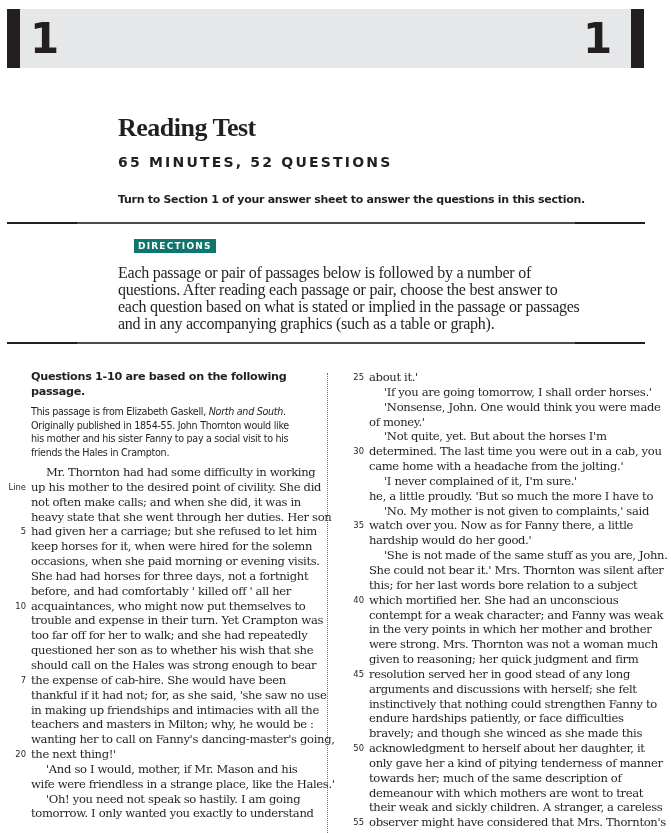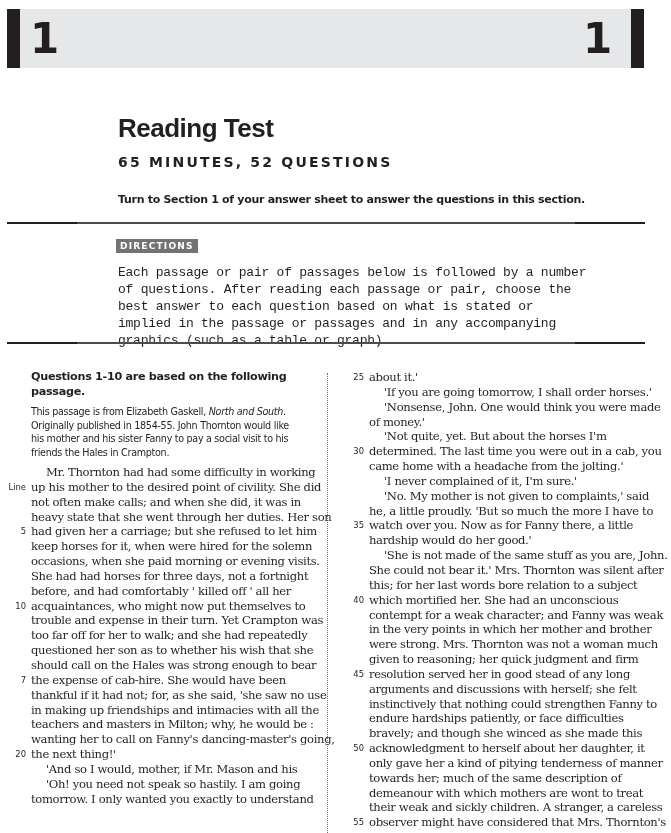--- a/index.html
+++ b/index.html
@@ -15,46 +15,46 @@
   .tab-bar.left { left: 7px; }
   .tab-bar.right { left: 488px; }
   .section-num {
     position: absolute; top: 14px; font-family: "DejaVu Sans", sans-serif;
     font-weight: bold; font-size: 42px; line-height: 50px; color: #231f20;
   }
   .section-num.left { left: 30px; }
   .section-num.right { left: 583px; }
 
   .title {
-    position: absolute; left: 118px; top: 113px; font-family: Liberation Sans, sans-serif;
+    position: absolute; left: 118px; top: 113px; font-family: Liberation Serif, serif;
     font-weight: bold; font-size: 26px; letter-spacing: -0.5px; color: #231f20;
   }
   .subtitle {
     position: absolute; left: 118px; top: 154px; font-family: "DejaVu Sans", sans-serif;
     font-weight: bold; font-size: 14px; letter-spacing: 2.2px; color: #231f20;
   }
   .instruction {
     position: absolute; left: 118px; top: 193px; font-family: "DejaVu Sans", sans-serif;
     font-weight: bold; font-size: 11px; letter-spacing: -0.3px; color: #231f20;
   }
   .rule {
     position: absolute; left: 7px; width: 494px; height: 2px;
     background: linear-gradient(to right, #231f20 0 11%, #4a4d4d 11% 89%, #231f20 89%);
   }
   .rule.r1 { top: 222px; width: 494px; }
   .rule.r2 { top: 342px; }
 
   .directions-badge {
-    position: absolute; left: 116px; top: 239px; height: 14px; padding: 0 4px;
-    background: #737373; color: #ffffff; font-family: "DejaVu Sans", sans-serif;
+    position: absolute; left: 134px; top: 239px; height: 14px; padding: 0 4px;
+    background: #0f766e; color: #ffffff; font-family: "DejaVu Sans", sans-serif;
     font-weight: bold; font-size: 9px; letter-spacing: 1.2px; line-height: 14px;
   }
   .directions-text {
     position: absolute; left: 118px; top: 264px; width: 470px;
-    font-family: Liberation Mono, monospace; font-size: 13px; line-height: 17px;
+    font-family: Liberation Serif, serif; font-size: 16px; line-height: 17px;
     color: #231f20; letter-spacing: -0.25px;
   }
 
   .q-heading {
     position: absolute; left: 31px; top: 370px; width: 260px;
     font-family: "DejaVu Sans", sans-serif; font-weight: bold; font-size: 11.2px;
     line-height: 14.5px; letter-spacing: -0.3px; color: #231f20;
   }
   .intro {
     position: absolute; left: 31px; top: 405px; width: 272px;
@@ -124,34 +124,35 @@
     <div class="pline"><span>too far off for her to walk; and she had repeatedly</span></div>
     <div class="pline"><span>questioned her son as to whether his wish that she</span></div>
     <div class="pline"><span>should call on the Hales was strong enough to bear</span></div>
     <div class="pline"><span class="lnum">7</span><span>the expense of cab-hire. She would have been</span></div>
     <div class="pline"><span>thankful if it had not; for, as she said, 'she saw no use</span></div>
     <div class="pline"><span>in making up friendships and intimacies with all the</span></div>
     <div class="pline"><span>teachers and masters in Milton; why, he would be :</span></div>
     <div class="pline"><span>wanting her to call on Fanny's dancing-master's going,</span></div>
     <div class="pline"><span class="lnum">20</span><span>the next thing!'</span></div>
     <div class="pline indent"><span>'And so I would, mother, if Mr. Mason and his</span></div>
+    <div class="pline"><span>wife were friendless in a strange place, like the Hales.'</span></div>
     <div class="pline indent"><span>'Oh! you need not speak so hastily. I am going</span></div>
     <div class="pline"><span>tomorrow. I only wanted you exactly to understand</span></div>
   </div>
 <div class="passage right" id="passage-right">
     <div class="pline"><span class="lnum">25</span><span>about it.'</span></div>
     <div class="pline indent"><span>'If you are going tomorrow, I shall order horses.'</span></div>
     <div class="pline indent"><span>'Nonsense, John. One would think you were made</span></div>
     <div class="pline"><span>of money.'</span></div>
     <div class="pline indent"><span>'Not quite, yet. But about the horses I'm</span></div>
     <div class="pline"><span class="lnum">30</span><span>determined. The last time you were out in a cab, you</span></div>
     <div class="pline"><span>came home with a headache from the jolting.'</span></div>
     <div class="pline indent"><span>'I never complained of it, I'm sure.'</span></div>
+    <div class="pline"><span>he, a little proudly. 'But so much the more I have to</span></div>
     <div class="pline indent"><span>'No. My mother is not given to complaints,' said</span></div>
-    <div class="pline"><span>he, a little proudly. 'But so much the more I have to</span></div>
     <div class="pline"><span class="lnum">35</span><span>watch over you. Now as for Fanny there, a little</span></div>
     <div class="pline"><span>hardship would do her good.'</span></div>
     <div class="pline indent"><span>'She is not made of the same stuff as you are, John.</span></div>
     <div class="pline"><span>She could not bear it.'  Mrs. Thornton was silent after</span></div>
     <div class="pline"><span>this; for her last words bore relation to a subject</span></div>
     <div class="pline"><span class="lnum">40</span><span>which mortified her. She had an unconscious</span></div>
     <div class="pline"><span>contempt for a weak character; and Fanny was weak</span></div>
     <div class="pline"><span>in the very points in which her mother and brother</span></div>
     <div class="pline"><span>were strong. Mrs. Thornton was not a woman much</span></div>
     <div class="pline"><span>given to reasoning; her quick judgment and firm</span></div>

